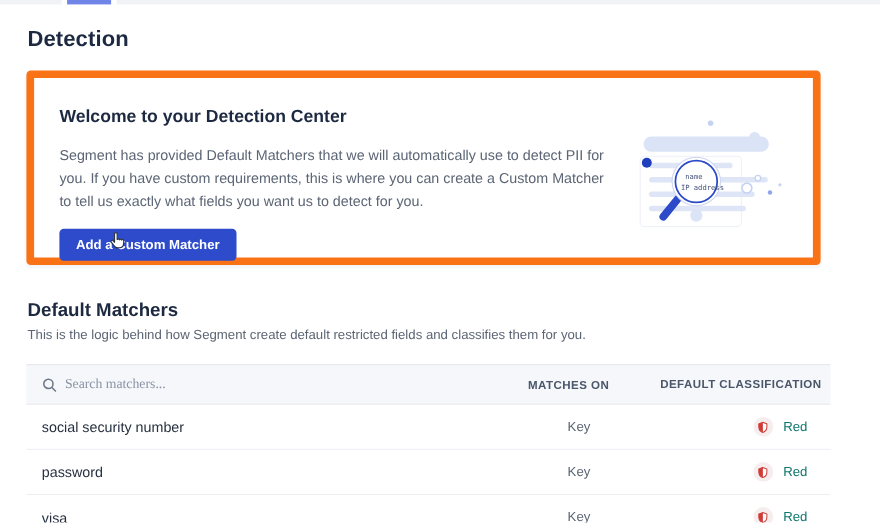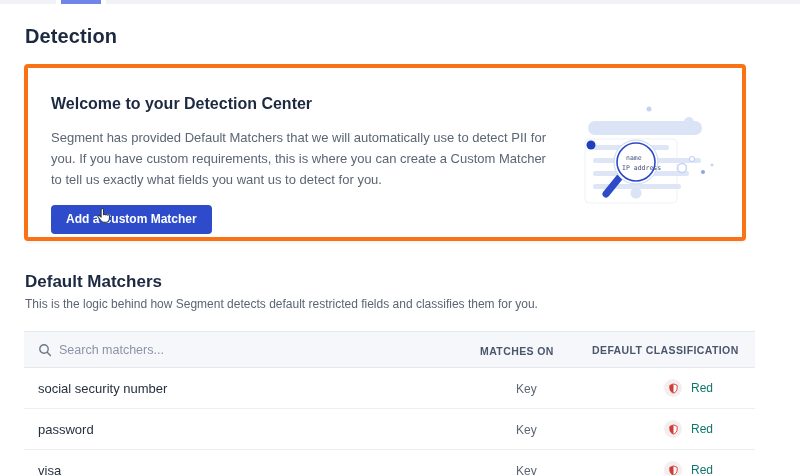--- a/index.html
+++ b/index.html
@@ -30,21 +30,21 @@
     margin: 21px 0 0 25px;
     font-size: 20px; line-height: 22px; font-weight: 700;
     color: #1c2940; letter-spacing: 0.1px;
   }
 
   
   .welcome-card {
     position: absolute; top: 64px; left: 24px;
     width: 722px; height: 177px;
     background: #ffffff;
-    border: 4px solid #f97316;
+    border: 7px solid #f97316;
     border-radius: 4px;
     box-shadow: 0 2px 3px rgba(25, 45, 80, 0.05);
   }
   .welcome-content { position: absolute; left: 23px; top: 26px; width: 520px; }
   .welcome-title {
     font-size: 16px; line-height: 19px; font-weight: 700; color: #1c2940;
   }
   .welcome-body {
     margin-top: 14px;
     font-size: 13px; line-height: 21px;
@@ -95,26 +95,26 @@
   }
   .table-header {
     display: flex; align-items: center;
     height: 37px;
     background: #f5f7fa;
     border-top: 1px solid #e5e8ec;
     border-bottom: 1px solid #e5e8ec;
   }
   .cell-name { flex: 0 0 456px; padding-left: 14px; display: flex; align-items: center; }
   .cell-matches { flex: 0 0 112px; }
-  .cell-class { flex: 1 1 auto; display: flex; align-items: center; }
+  .cell-class { flex: 1 1 auto; display: flex; align-items: center; justify-content: center; }
   .search-wrap { display: flex; align-items: center; gap: 7px; width: 100%; }
   .search-icon { flex: 0 0 auto; display: inline-flex; }
   .search-input {
     border: none; outline: none; background: transparent;
-    font-family: Liberation Sans, sans-serif;
+    font-family: Liberation Serif, serif;
     font-size: 12.5px; color: #4c1d95;
     width: 380px;
   }
   .search-input::placeholder { color: #8a94a6; opacity: 1; }
   .col-label {
     font-size: 10.5px; font-weight: 700;
     letter-spacing: 0.4px;
     color: #4b566b;
     text-transform: uppercase;
   }
@@ -186,21 +186,21 @@
     <circle cx="116" cy="86" r="4.5" fill="#ffffff" stroke="#c6d2f2" stroke-width="1.5"></circle>
     <circle cx="126" cy="77" r="2.5" fill="#ffffff" stroke="#c6d2f2" stroke-width="1.2"></circle>
     <circle cx="137" cy="90" r="2" fill="#8fa5ea"></circle>
     <circle cx="146" cy="83" r="1.5" fill="#c6d2f2"></circle>
 
     <circle cx="70" cy="111" r="5.5" fill="#dbe3f6"></circle>
   </svg>
 </div>
 
 <h2 class="section-title">Default Matchers</h2>
-<div class="section-subtitle">This is the logic behind how Segment detects default restricted fields and classifies them for you.</div>
+<div class="section-subtitle">This is the logic behind how Segment create default restricted fields and classifies them for you.</div>
 
 <div class="matchers-table">
   <div class="table-header">
     <div class="cell-name">
       <div class="search-wrap">
         <span class="search-icon">
           <svg width="14" height="14" viewBox="0 0 14 14">
             <circle cx="6" cy="6" r="4.2" fill="none" stroke="#6b7788" stroke-width="1.4"></circle>
             <line x1="9.2" y1="9.2" x2="12.4" y2="12.4" stroke="#6b7788" stroke-width="1.4" stroke-linecap="round"></line>
           </svg>

